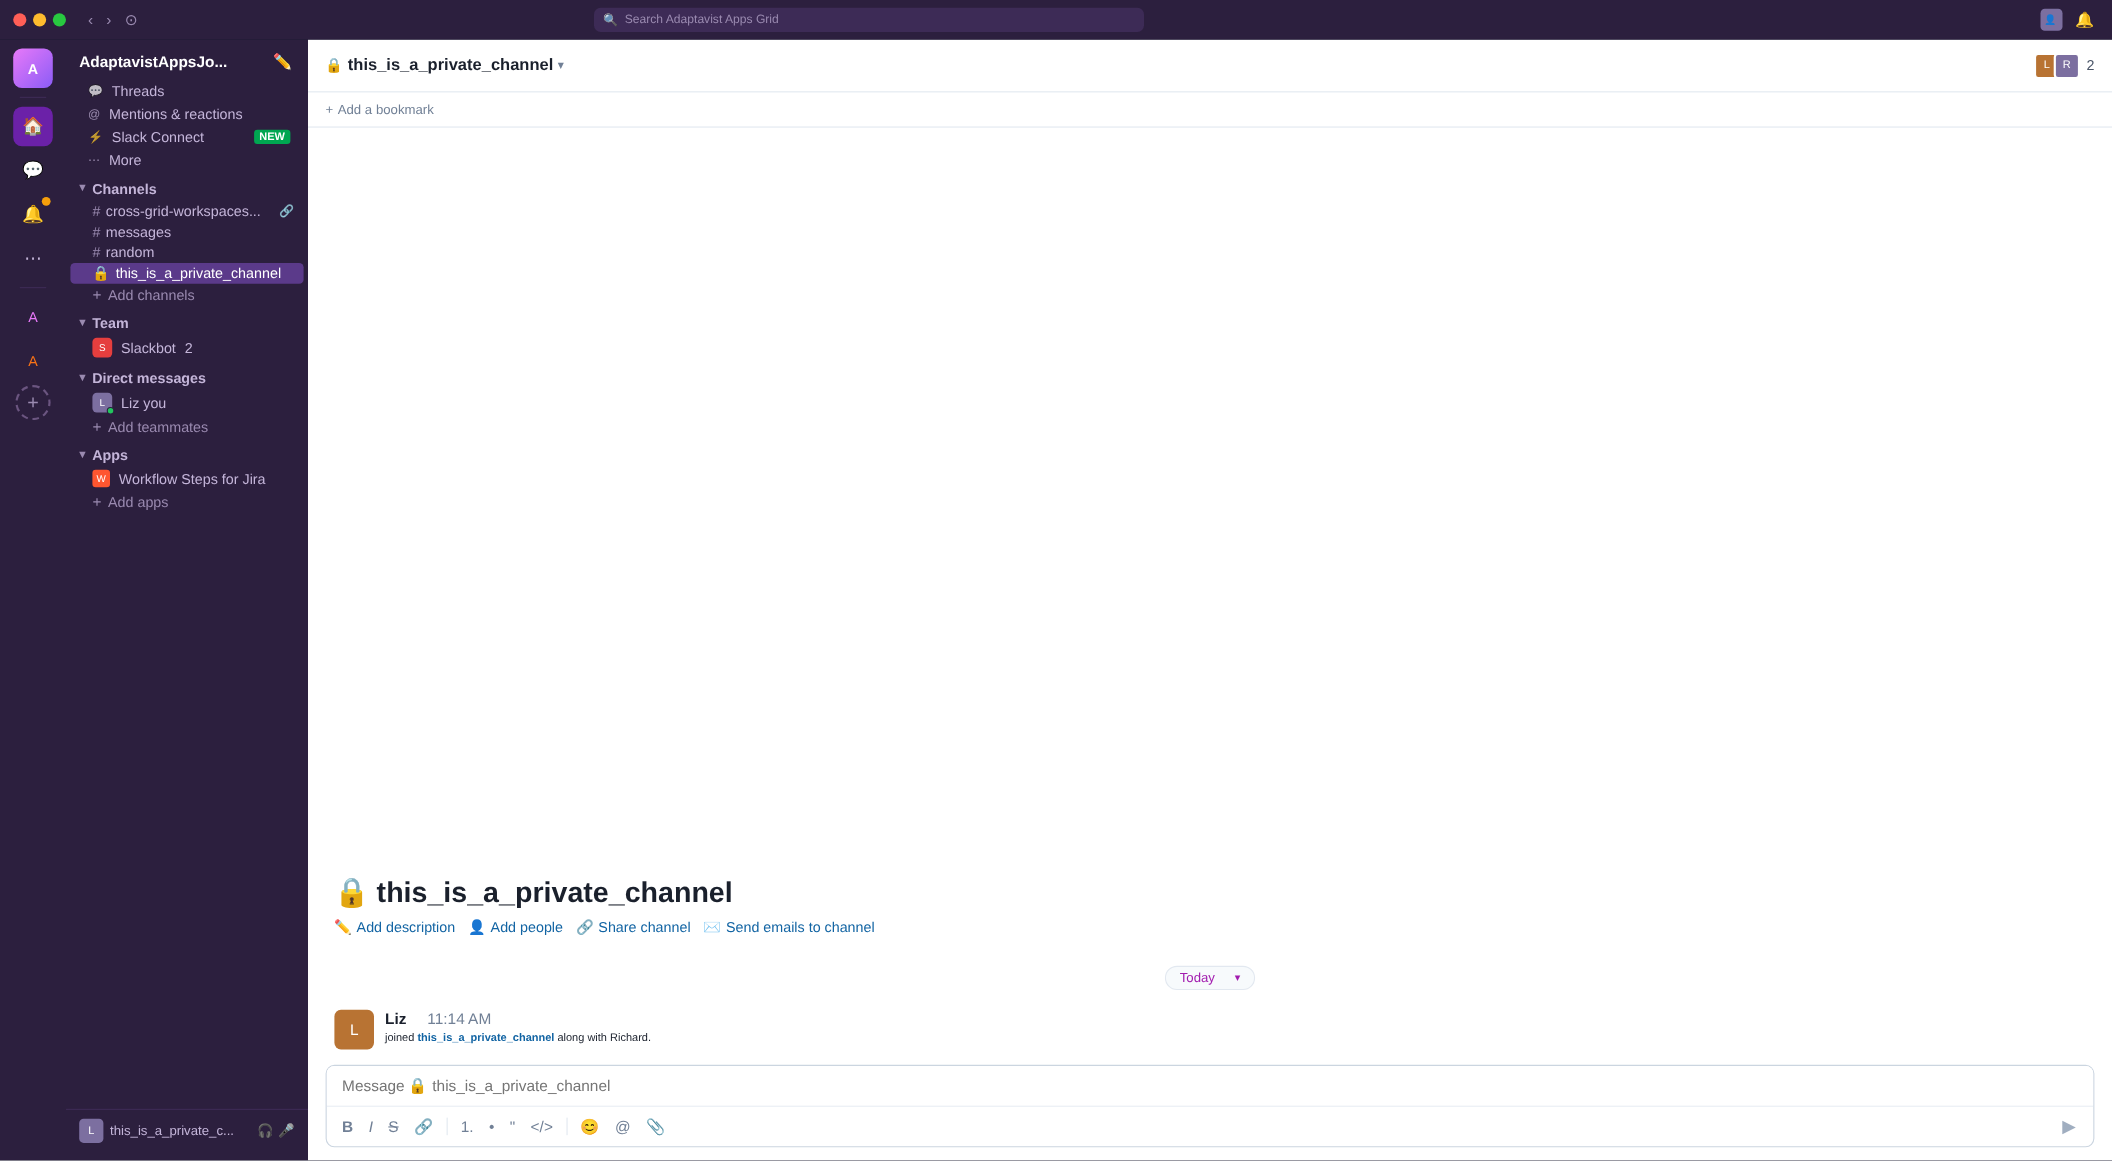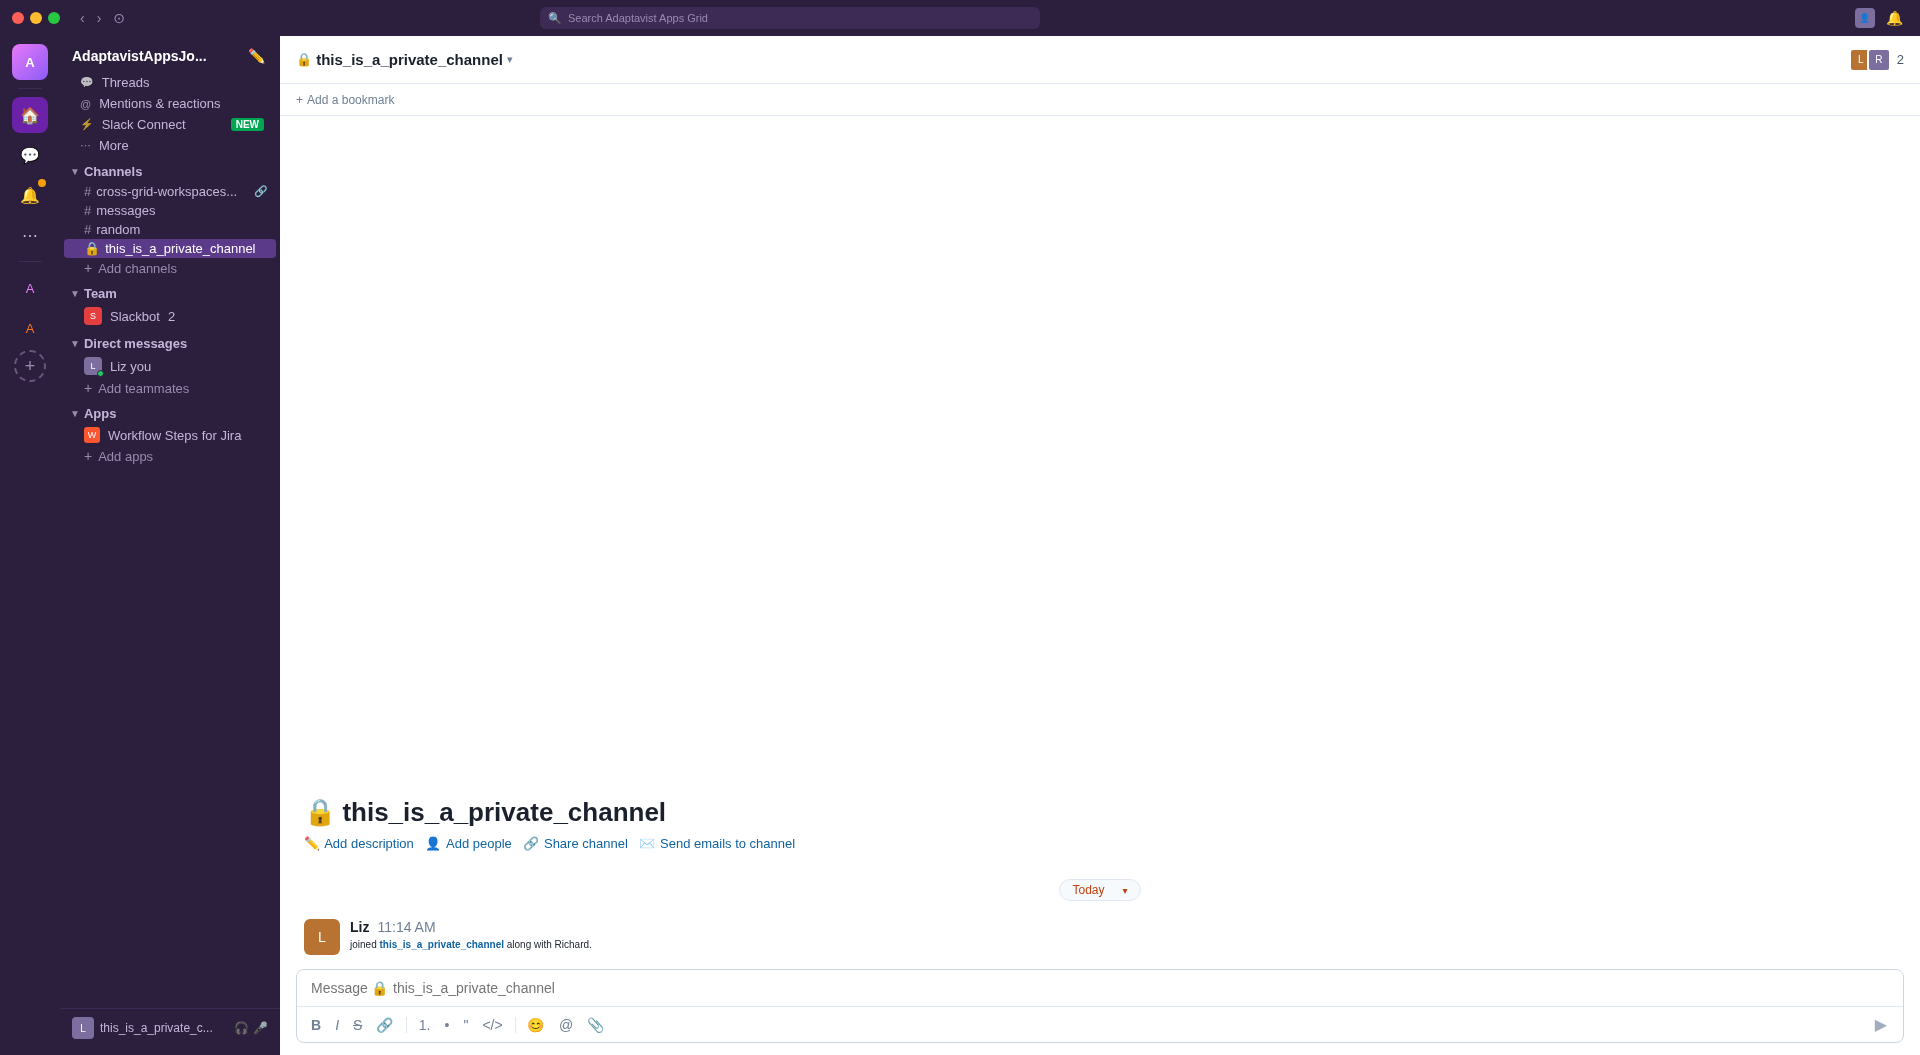--- a/index.html
+++ b/index.html
@@ -481,21 +481,21 @@
       align-items: center;
       justify-content: center;
       padding: 12px 24px;
     }
     .date-badge {
       background: #f7fafc;
       border: 1px solid #e2e8f0;
       border-radius: 20px;
       padding: 3px 12px;
       font-size: 12px;
-      color: #c2410c;
+      color: #a21caf;
       display: flex;
       align-items: center;
       gap: 18px;
       cursor: pointer;
     }
     .date-chevron { font-size: 10px; }
 
     
     .message {
       display: flex;
@@ -512,21 +512,21 @@
       align-items: center;
       justify-content: center;
       font-size: 14px;
       color: white;
       flex-shrink: 0;
     }
     .msg-content { flex: 1; }
     .msg-header {
       display: flex;
       align-items: baseline;
-      gap: 8px;
+      gap: 19px;
       margin-bottom: 2px;
     }
     .msg-author { font-size: 14px; font-weight: 700; color: #1a202c; }
     .msg-time { font-size: 14px; color: #718096; }
     .msg-text { font-size: 10px; color: #1a202c; line-height: 1.5; }
     .msg-text .channel-ref {
       color: #1264a3;
       font-weight: 600;
     }
 

